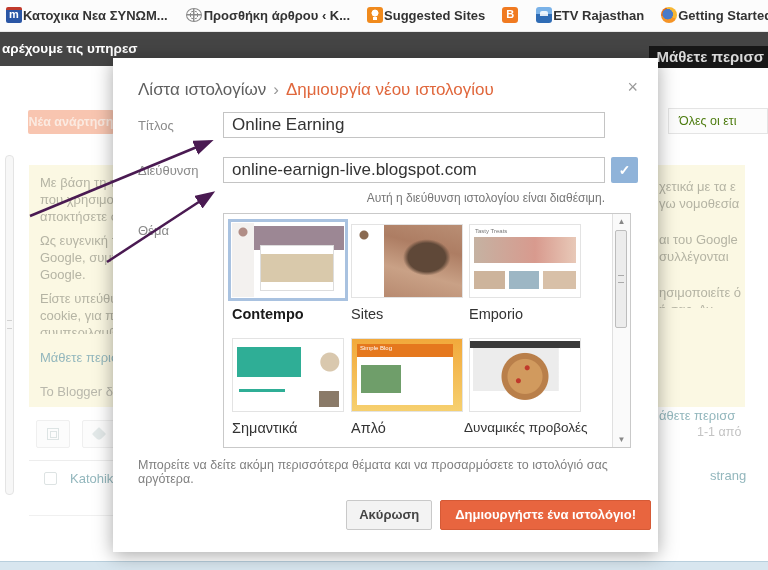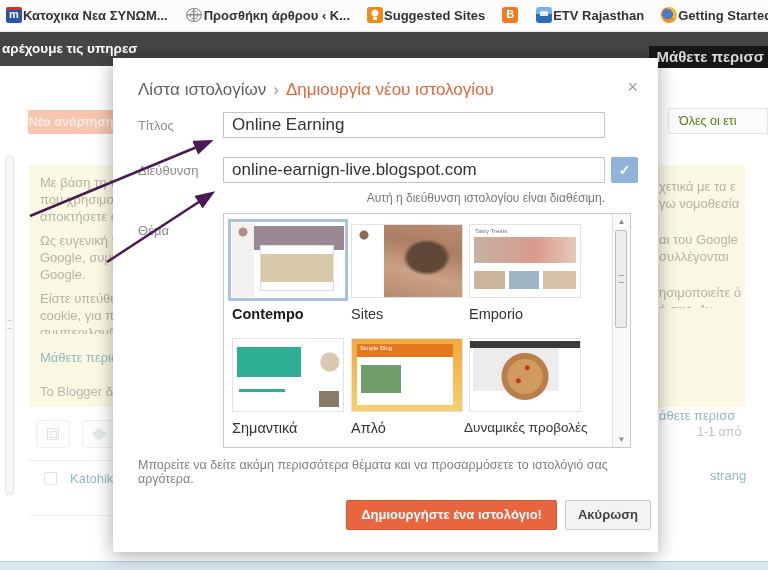--- a/index.html
+++ b/index.html
@@ -310,22 +310,22 @@
       <div id="theme-scrollbar">
         <div class="scroll-arrow" id="scroll-up">▲</div>
         <div id="scroll-thumb"></div>
         <div class="scroll-arrow" id="scroll-down">▼</div>
       </div>
     </div>
 
     <div class="abs" id="modal-note">Μπορείτε να δείτε ακόμη περισσότερα θέματα και να προσαρμόσετε το ιστολόγιό σας αργότερα.</div>
 
     <div id="modal-buttons">
+      <button id="cancel-btn">Ακύρωση</button>
       <button id="create-btn">Δημιουργήστε ένα ιστολόγιο!</button>
-      <button id="cancel-btn">Ακύρωση</button>
     </div>
   </div>
 
   <svg class="abs" id="arrows" width="768" height="570" viewBox="0 0 768 570">
     <defs>
       <marker id="ah" markerWidth="9" markerHeight="8" refX="6" refY="3" orient="auto">
         <path d="M0,0 L8,3 L0,6 z" fill="#4a1a52"></path>
       </marker>
     </defs>
     <line x1="30" y1="216" x2="209" y2="142" stroke="#4a1a52" stroke-width="2.5" marker-end="url(#ah)"></line>

